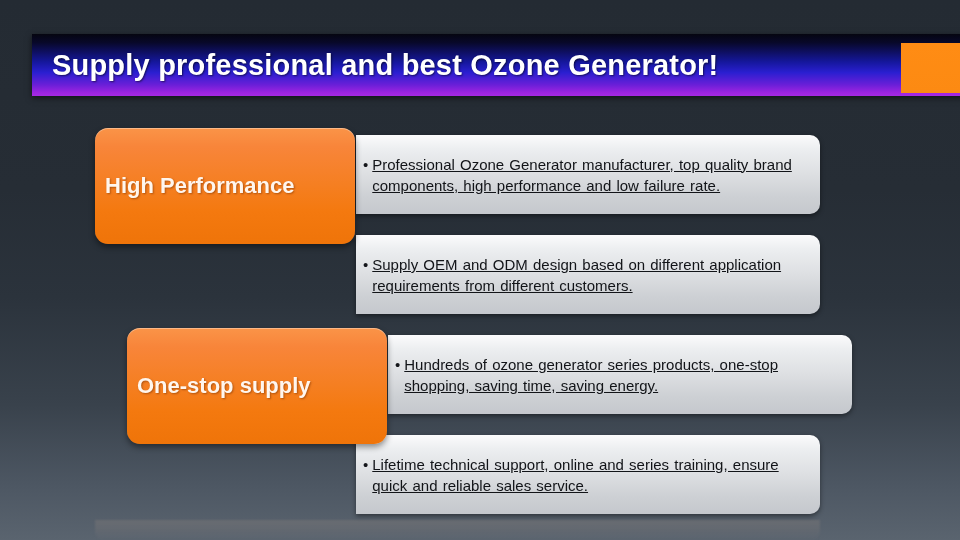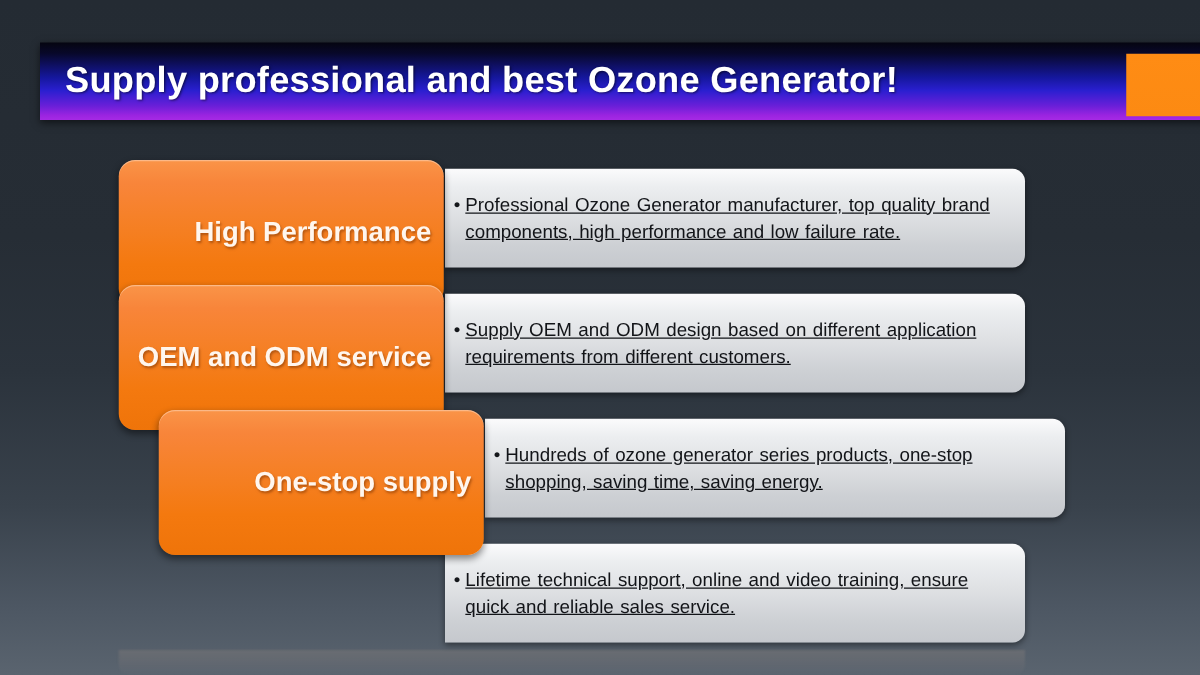--- a/index.html
+++ b/index.html
@@ -82,21 +82,21 @@
     background: linear-gradient(180deg,
         #fa9448 0%,
         #f8853a 16%,
         #f57f22 48%,
         #f4790f 72%,
         #ef7409 100%);
     box-shadow: 0 3px 6px rgba(0,0,0,0.45),
                 inset 0 1px 0 rgba(255,255,255,0.35);
     display: flex;
     align-items: center;
-    justify-content: flex-end;
+    justify-content: flex-start;
     z-index: 2;
   }
   .label-text {
     color: #fff6ee;
     font-size: 22px;
     font-weight: bold;
     line-height: 1.18;
     text-align: center;
     padding: 0 10px;
     text-shadow: 1px 1px 2px rgba(120,50,0,0.55);
@@ -173,23 +173,20 @@
     </div>
     <div class="desc-panel">
       <div class="desc-inner">
         <span class="bullet">•</span>
         <span class="desc-text">Professional Ozone Generator manufacturer, top quality brand components, high performance and low failure rate.</span>
       </div>
     </div>
   </div>
 
   <div class="row" style="top:228px;">
-    <div class="label-box">
-      <div class="label-text">OEM and ODM service</div>
-    </div>
     <div class="desc-panel">
       <div class="desc-inner">
         <span class="bullet">•</span>
         <span class="desc-text">Supply OEM and ODM design based on different application requirements from different customers.</span>
       </div>
     </div>
   </div>
 
   <div class="row" style="top:328px;margin-left:32px;">
     <div class="label-box">
@@ -200,20 +197,20 @@
         <span class="bullet">•</span>
         <span class="desc-text">Hundreds of ozone generator series products, one-stop shopping, saving time, saving energy.</span>
       </div>
     </div>
   </div>
 
   <div class="row" style="top:428px;">
     <div class="desc-panel">
       <div class="desc-inner">
         <span class="bullet">•</span>
-        <span class="desc-text">Lifetime technical support, online and video training, ensure quick and reliable sales service.</span>
+        <span class="desc-text">Lifetime technical support, online and series training, ensure quick and reliable sales service.</span>
       </div>
     </div>
   </div>
 
   <div id="reflection"></div>
 
 </div>
 
 </body></html>

